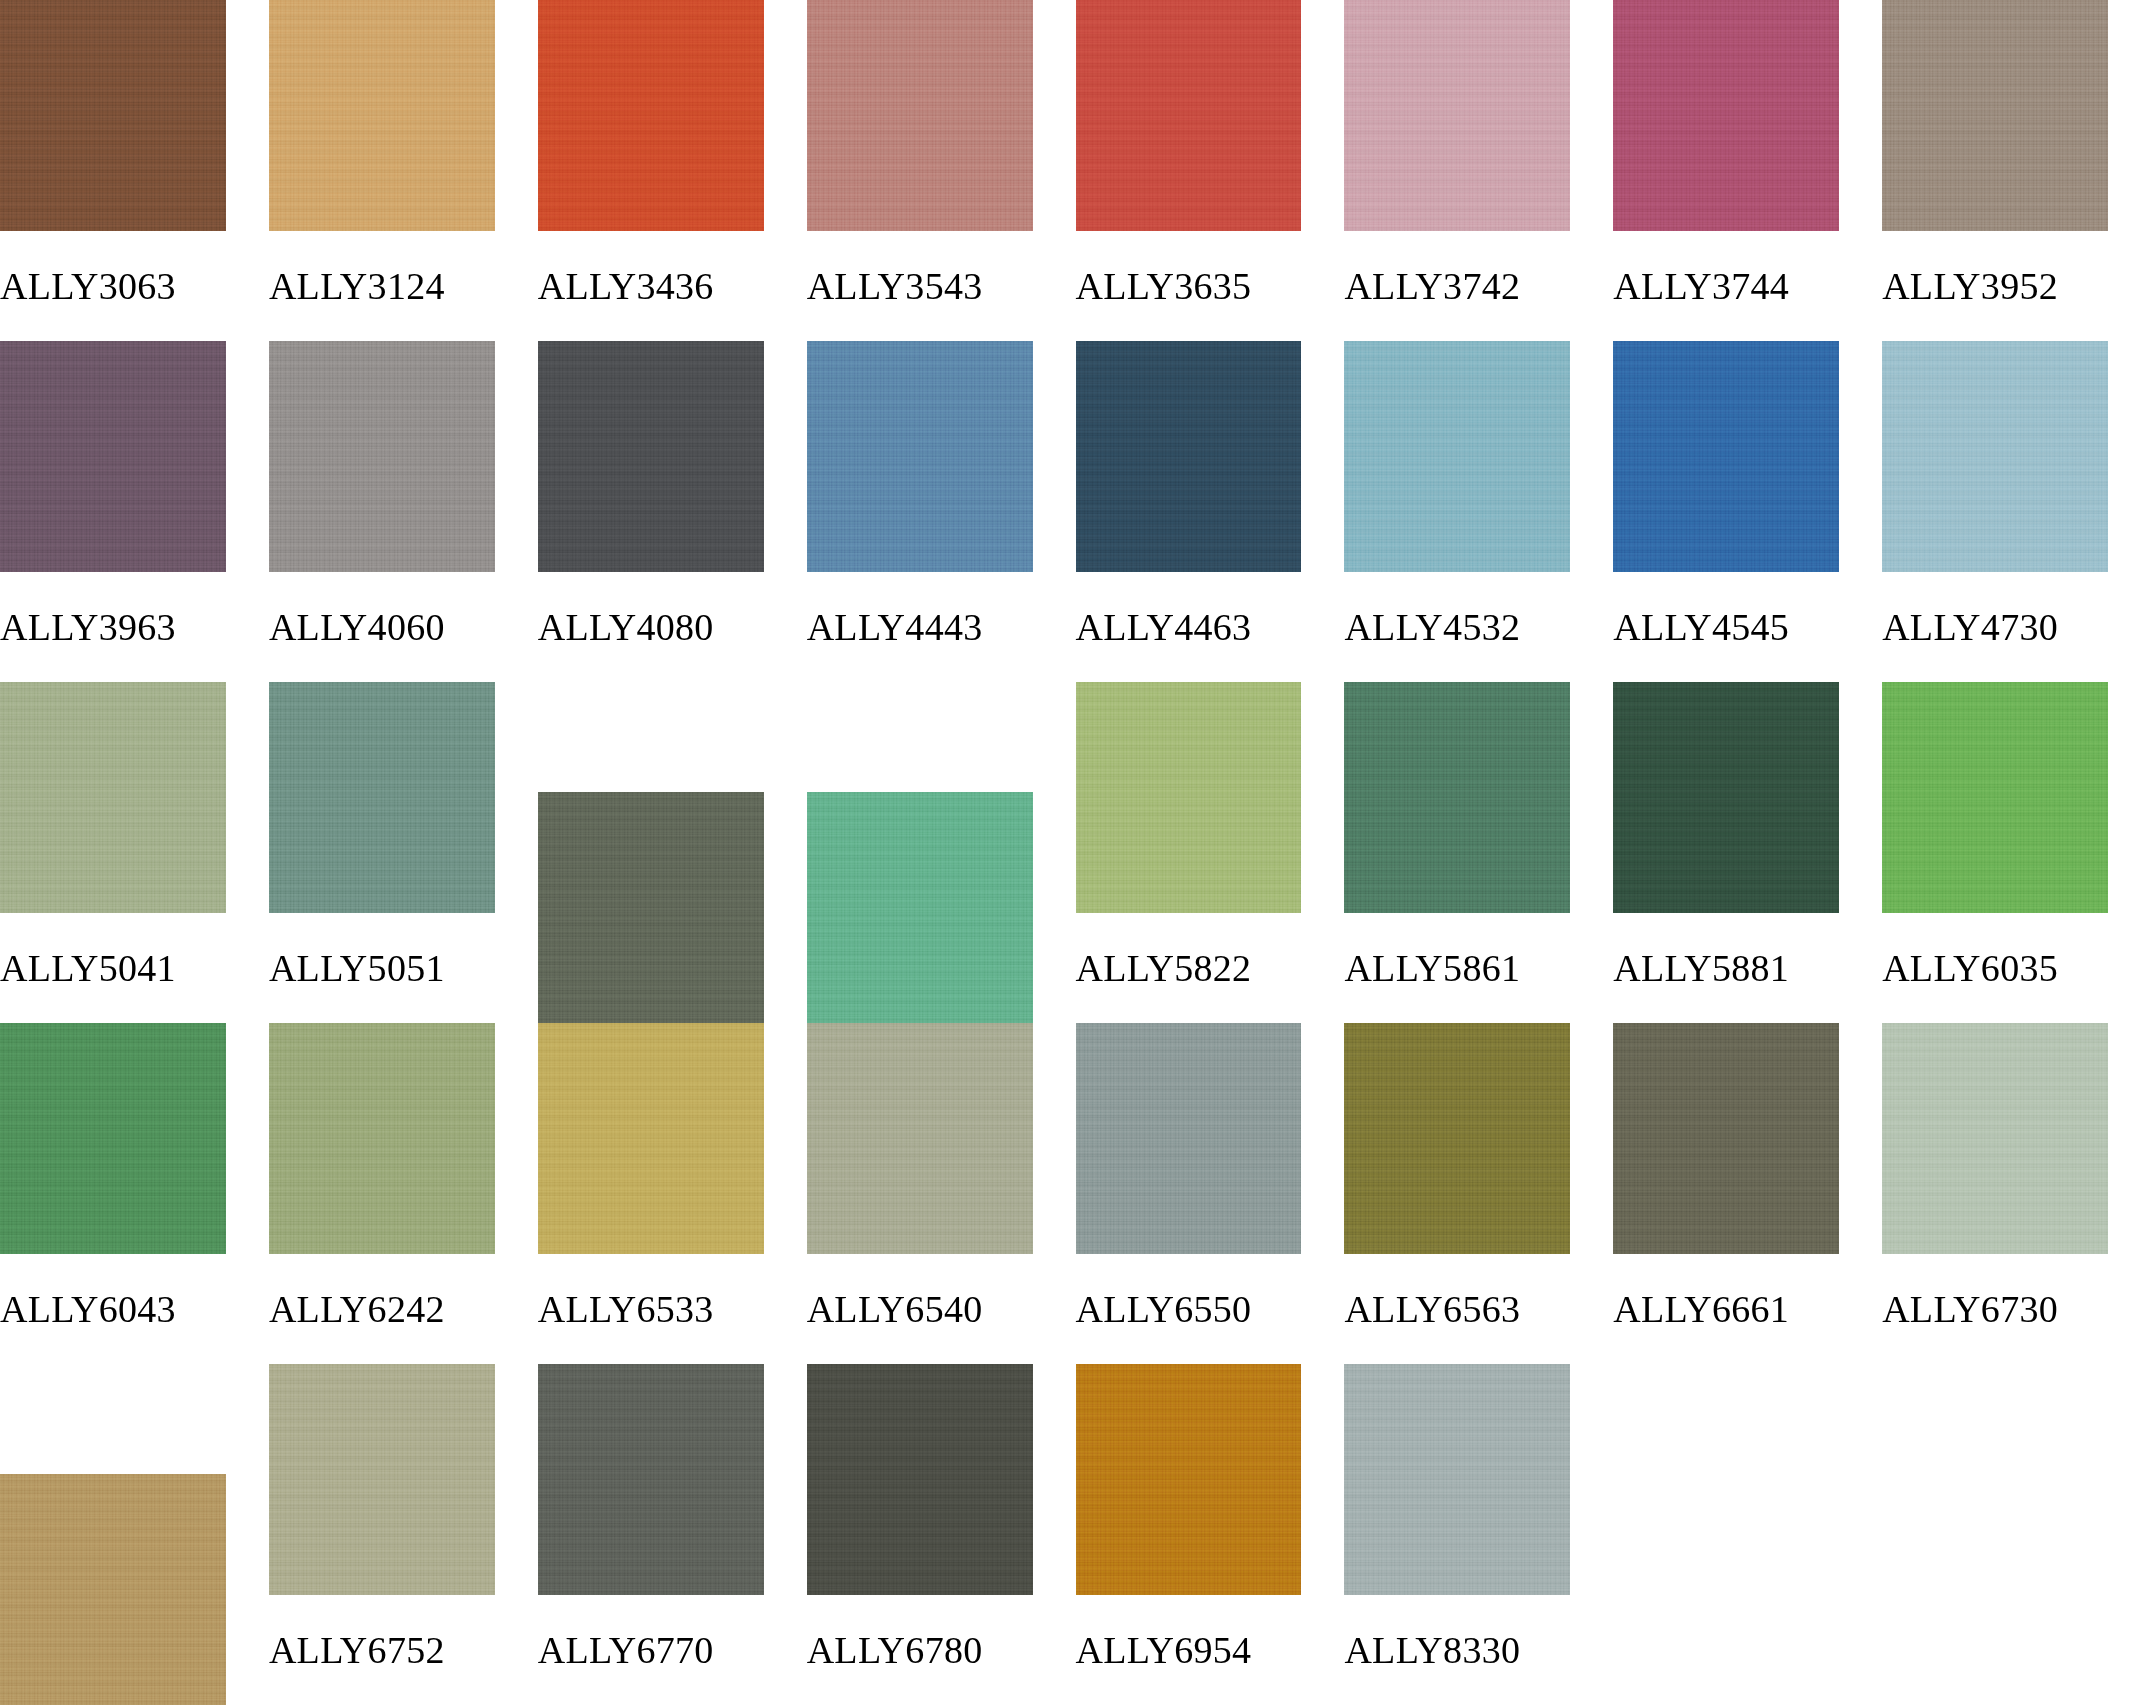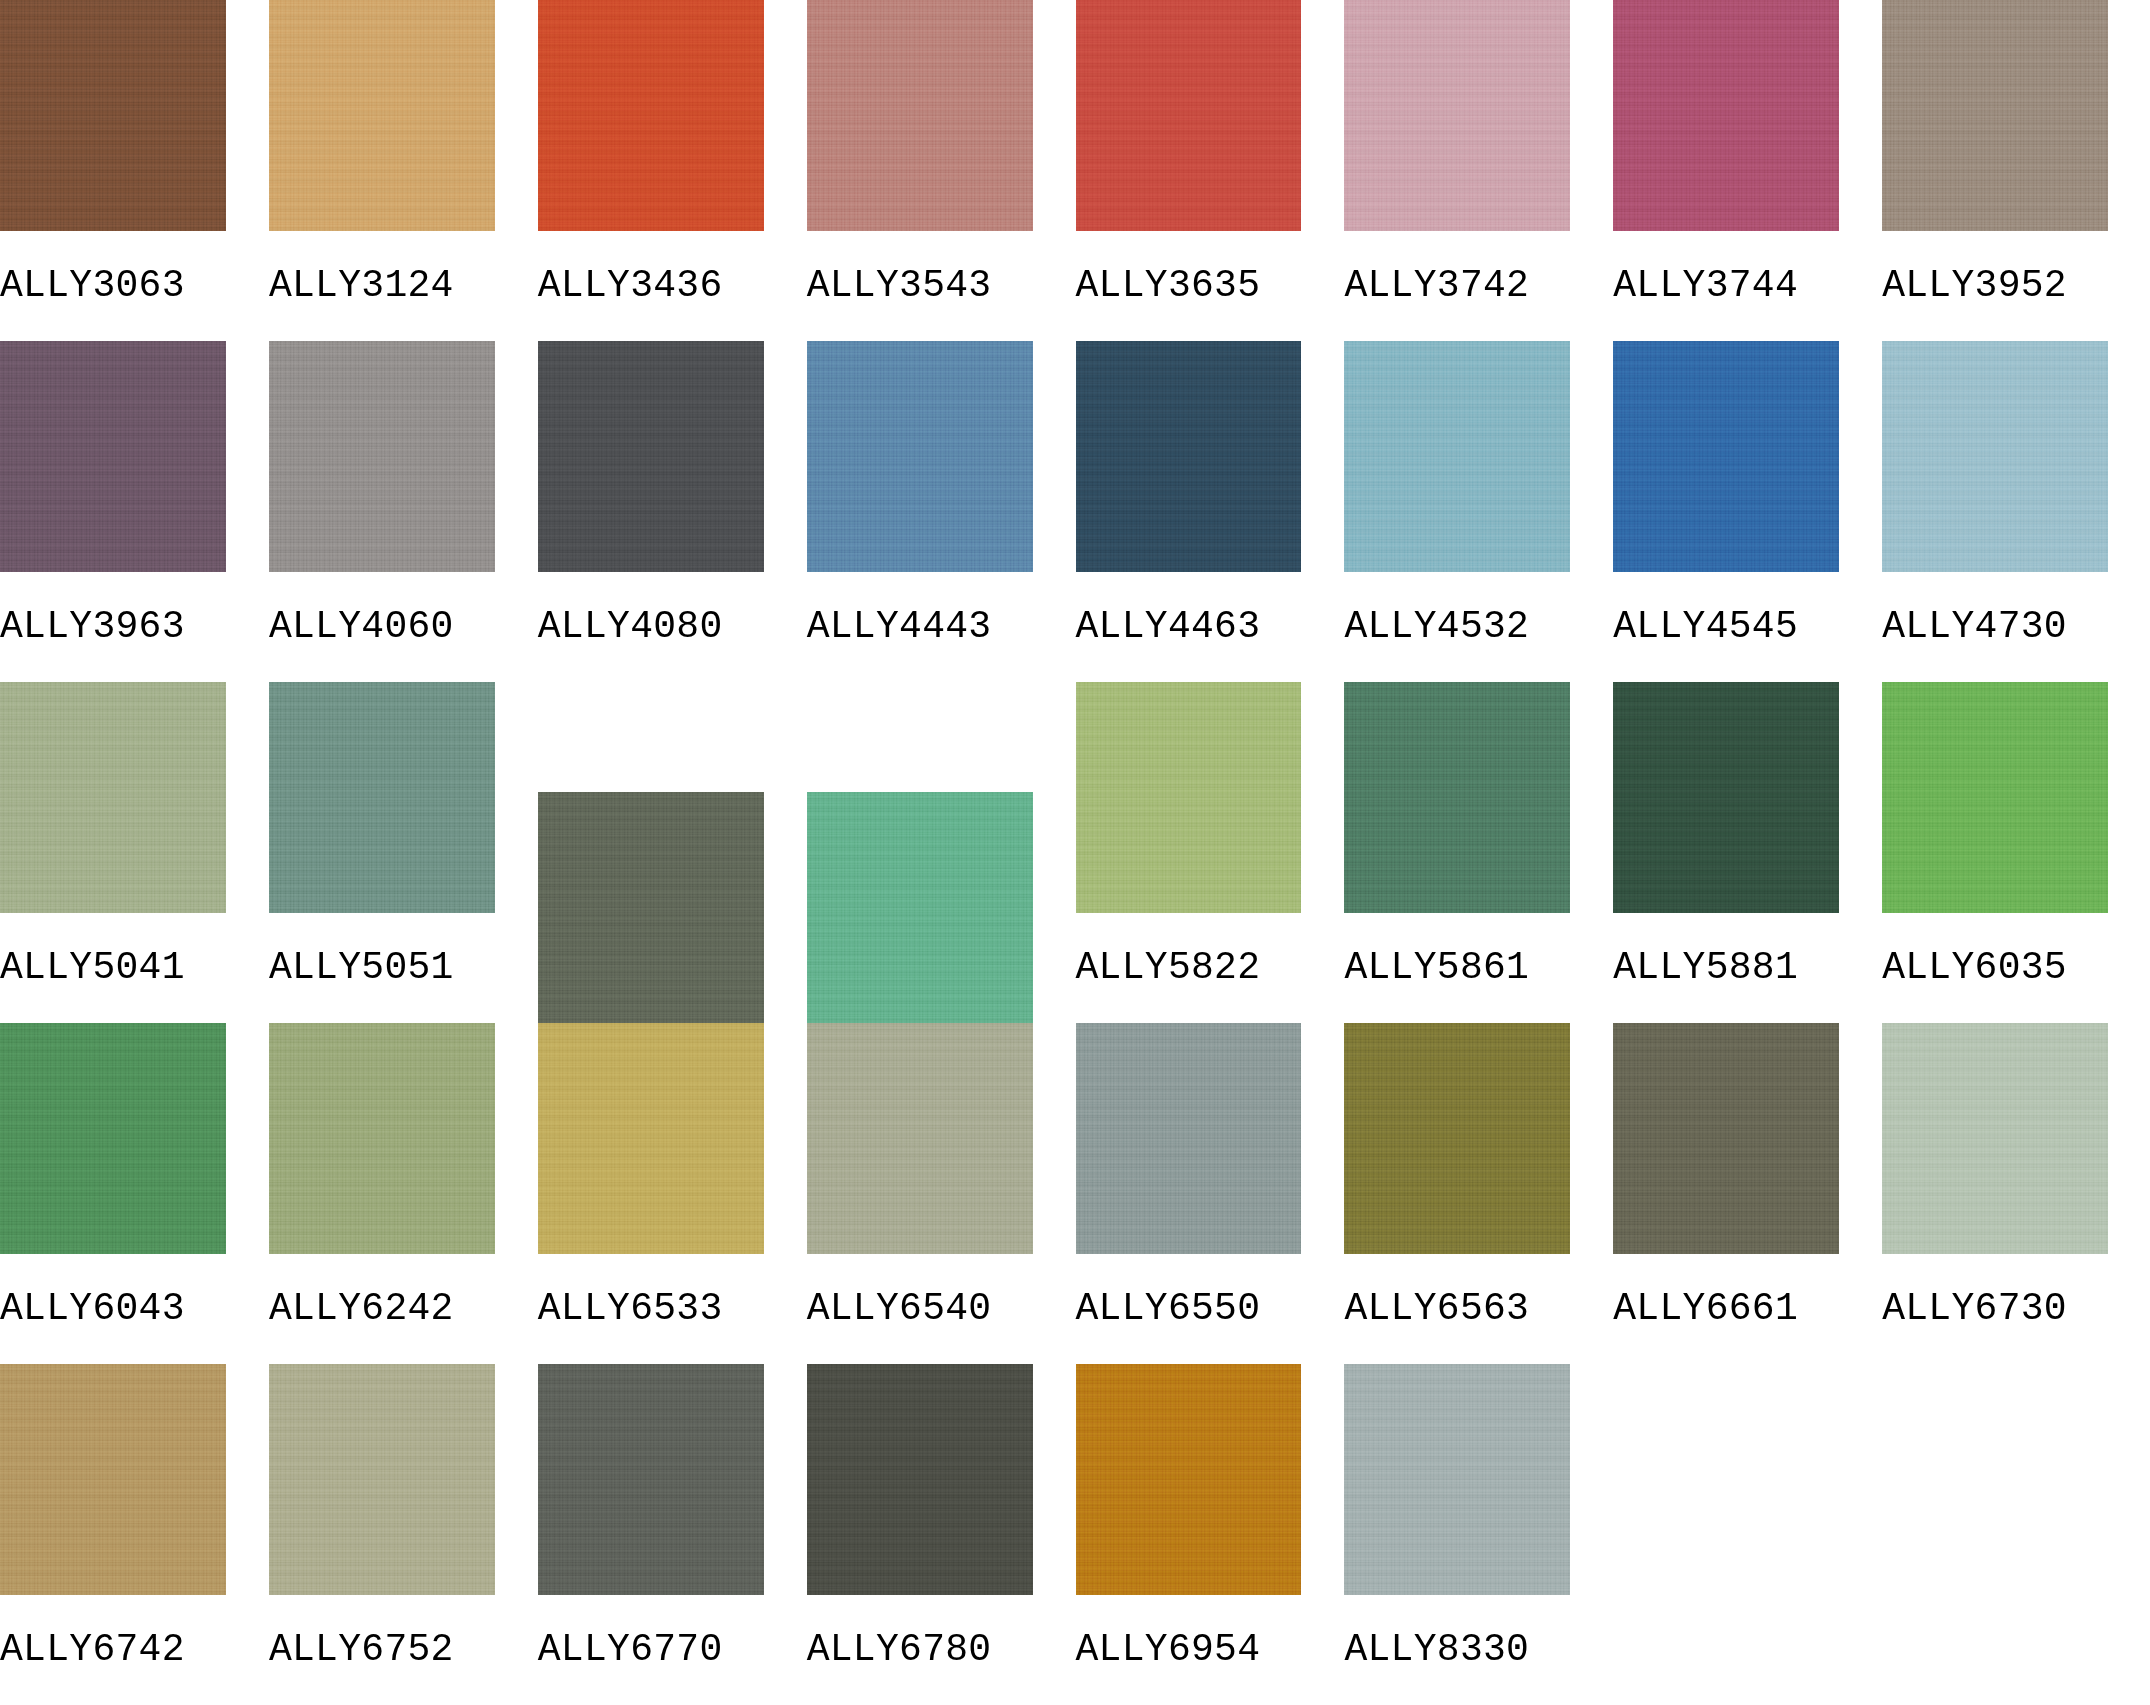--- a/index.html
+++ b/index.html
@@ -85,21 +85,21 @@
 
   .swatch-label {
     height: 110px;
     display: flex;
     align-items: center;
     color: #000000;
     font-size: 38px;
     line-height: 1;
     letter-spacing: 0.3px;
     font-weight: 400;
-    font-family: Liberation Mono, monospace;
+    font-family: Liberation Serif, serif;
     white-space: nowrap;
   }
 
   
   #swatch-grid .row-1 .swatch-chip { height: 231px; }
 </style>
 </head>
 <body style="background: rgb(255, 255, 255);">
 
 <div id="swatch-grid">
@@ -224,21 +224,20 @@
     <div class="swatch-cell row-5">
       <div class="swatch-chip" style="background-color: rgb(102, 101, 83);"></div>
       <div class="swatch-label">ALLY6661</div>
     </div>
     <div class="swatch-cell row-5">
       <div class="swatch-chip" style="background-color: rgb(181, 196, 178);"></div>
       <div class="swatch-label">ALLY6730</div>
     </div>
     <div class="swatch-cell row-5">
       <div class="swatch-chip" style="background-color: rgb(181, 151, 97);"></div>
-      <div class="swatch-label">ALLY6742</div>
     </div>
     <div class="swatch-cell row-5">
       <div class="swatch-chip" style="background-color: rgb(173, 173, 142);"></div>
       <div class="swatch-label">ALLY6752</div>
     </div>
     <div class="swatch-cell row-5">
       <div class="swatch-chip" style="background-color: rgb(92, 96, 89);"></div>
       <div class="swatch-label">ALLY6770</div>
     </div>
     <div class="swatch-cell row-5">

